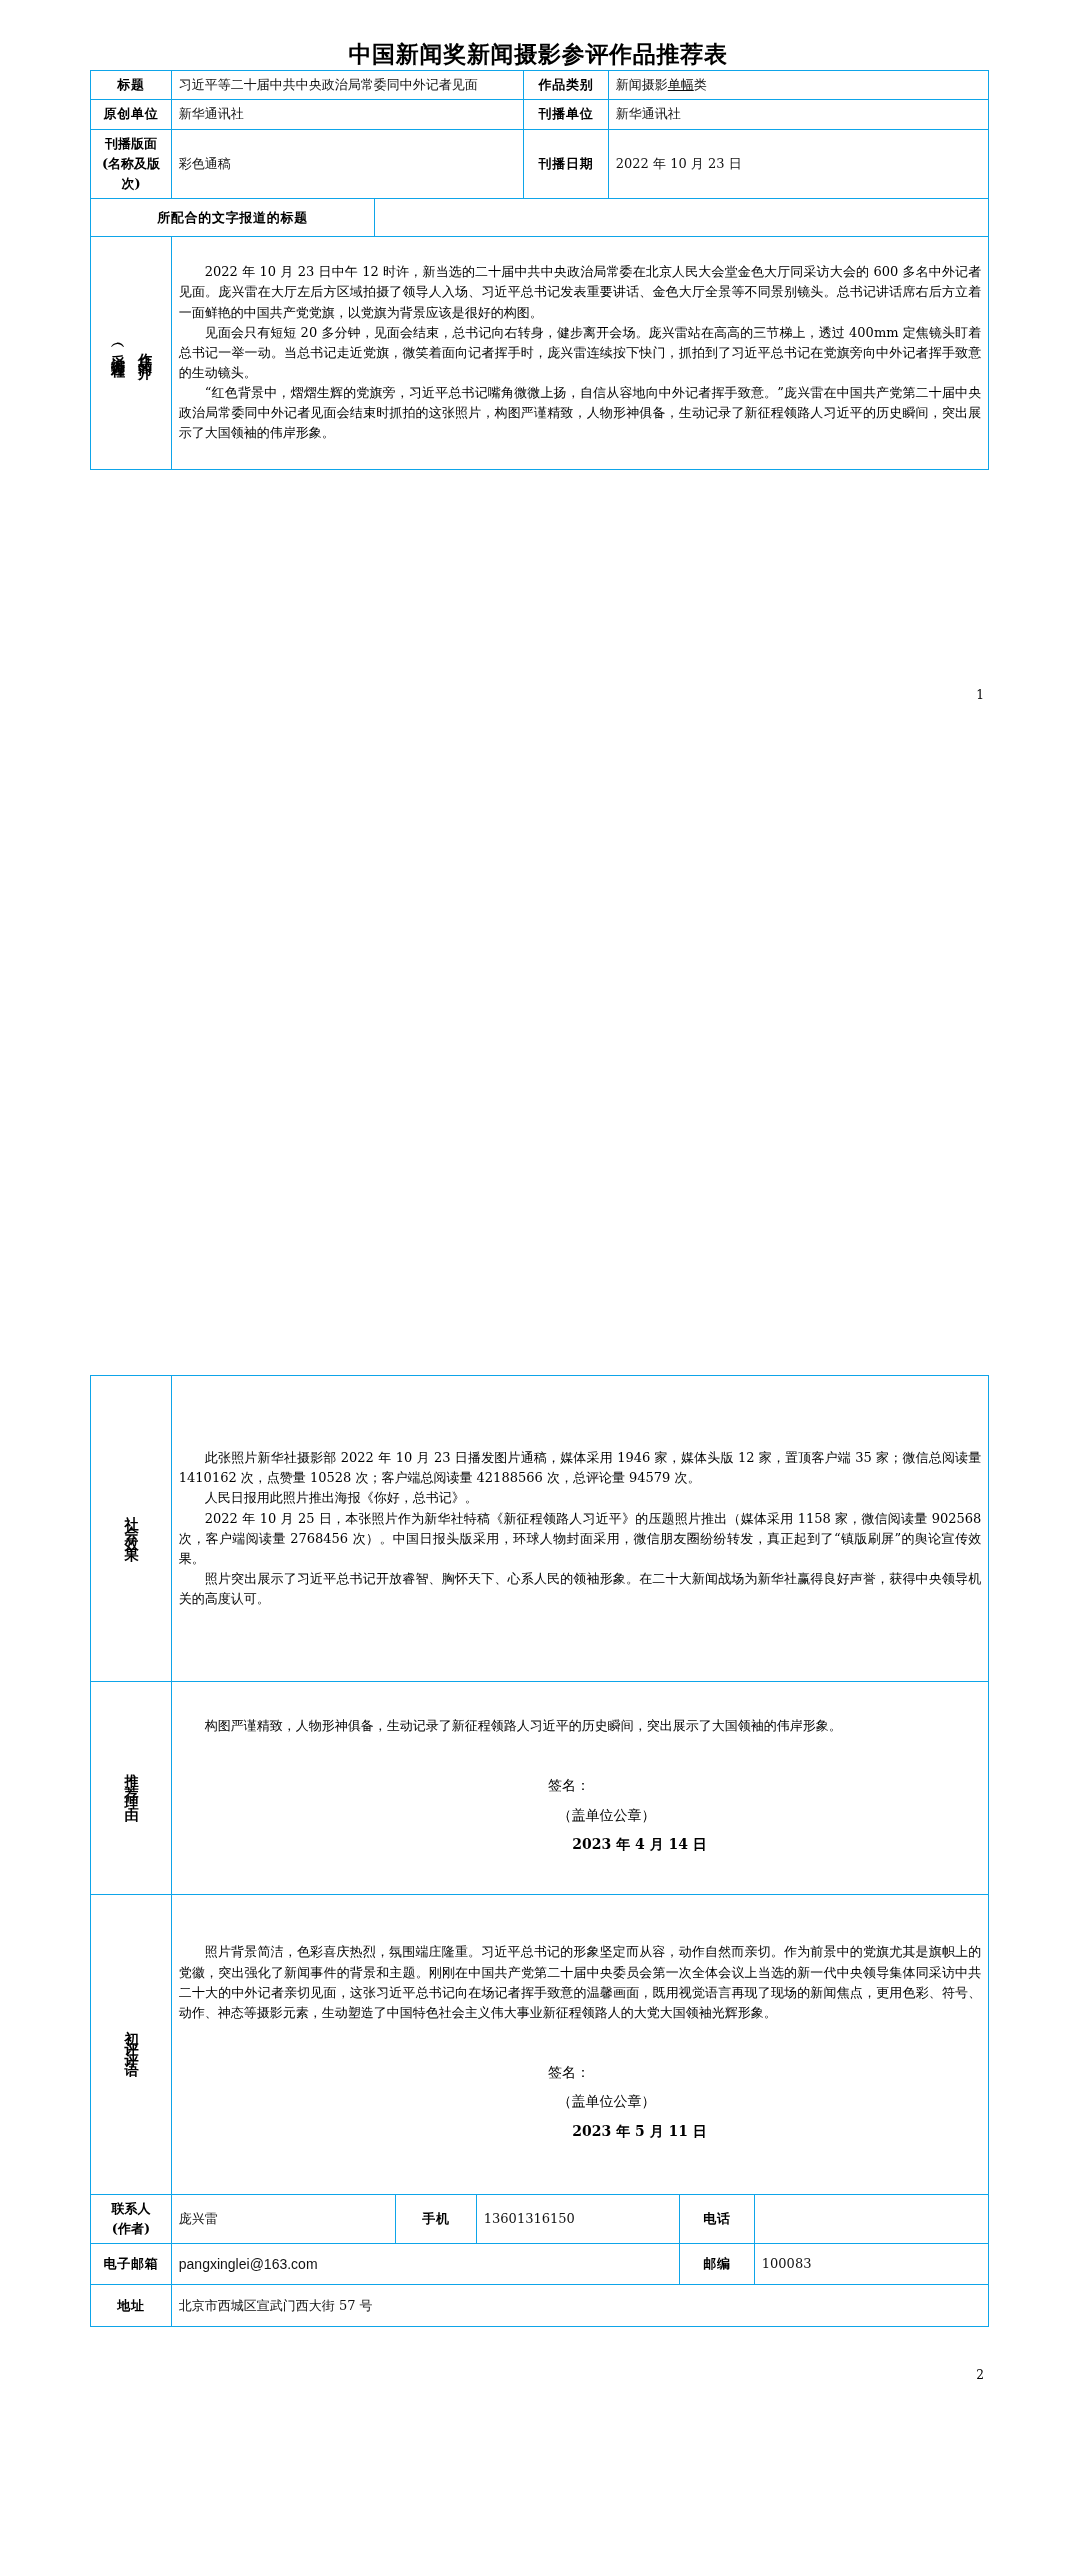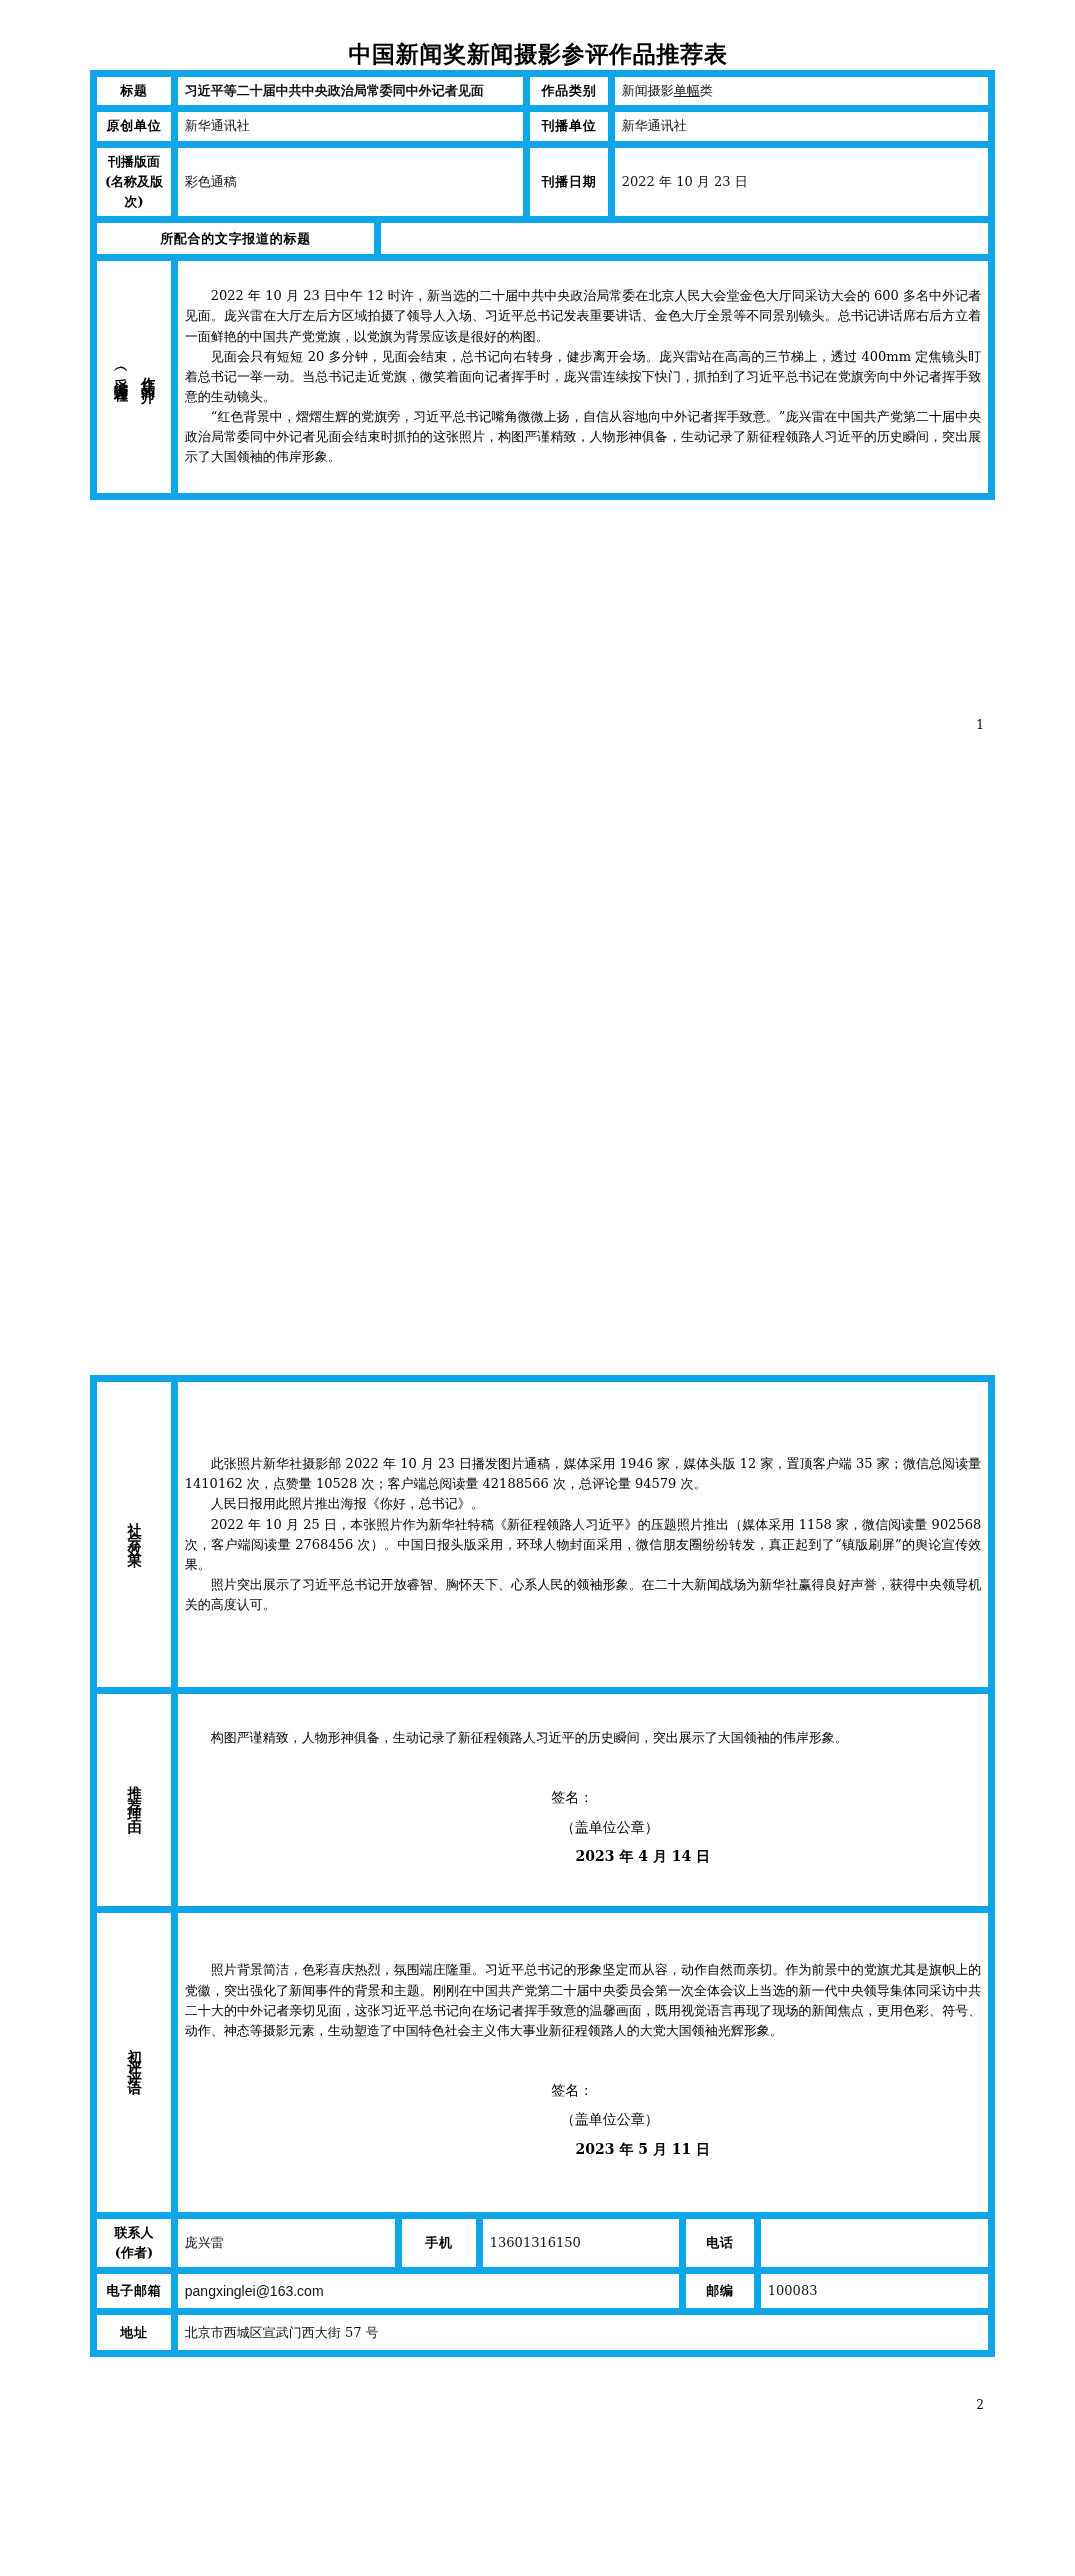--- a/index.html
+++ b/index.html
@@ -31,21 +31,21 @@
     font-family: "DejaVu Serif", "Liberation Serif", serif;
   }
 
   table.sheet {
     border-collapse: collapse;
     margin-left: 90px;
     width: 898px;
     table-layout: fixed;
   }
   table.sheet td {
-    border: 7px solid #0ea5e9;
+    border: 1px solid #0ea5e9;
     vertical-align: middle;
     padding: 4.1px 6.8px;
     font-size: 13px;
     line-height: 1.55;
   }
   
   td.lbl {
     text-align: center;
     font-weight: bold;
     font-size: 14.2px;
@@ -56,21 +56,21 @@
     text-align: center;
     font-weight: bold;
     font-size: 13px;
     line-height: 1.35;
   }
   td.val {
     text-align: left;
     font-size: 13px;
     color: #111111;
   }
-  td.val-2line { line-height: 1.85; font-weight: bold; }
+  td.val-2line { line-height: 1.85; }
 
   .u-line { text-decoration: underline; }
 
   
   td.vlbl {
     text-align: center;
     vertical-align: middle;
     padding: 2.7px 1.4px;
   }
   .vtext {

